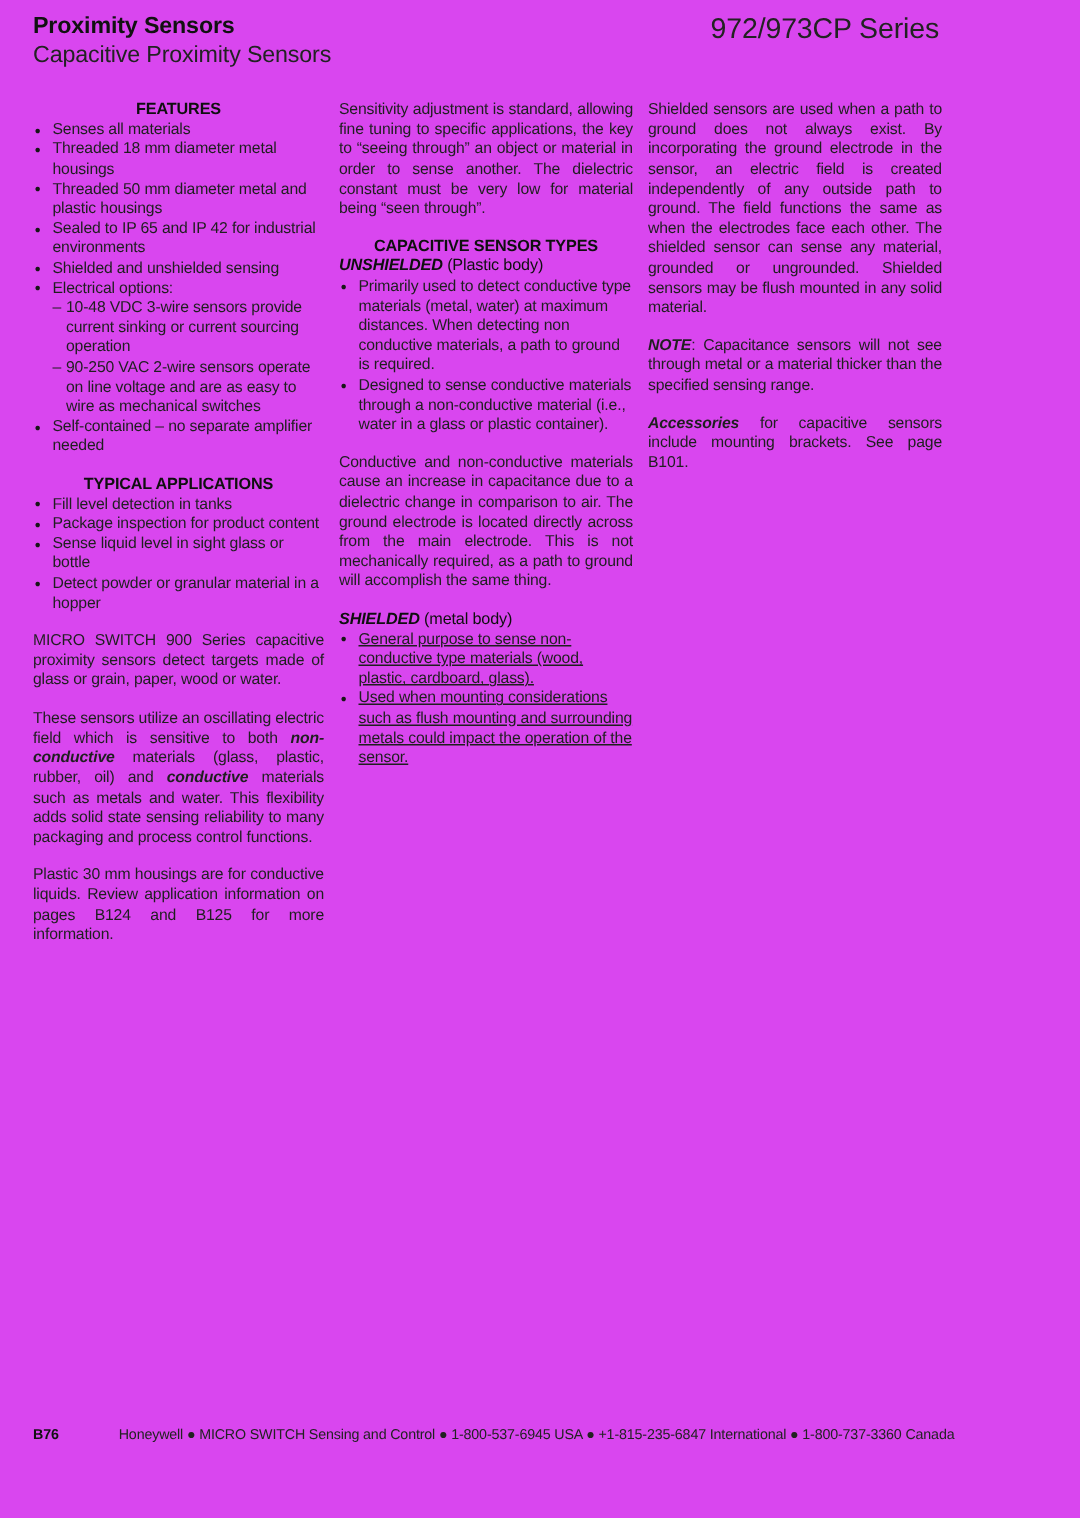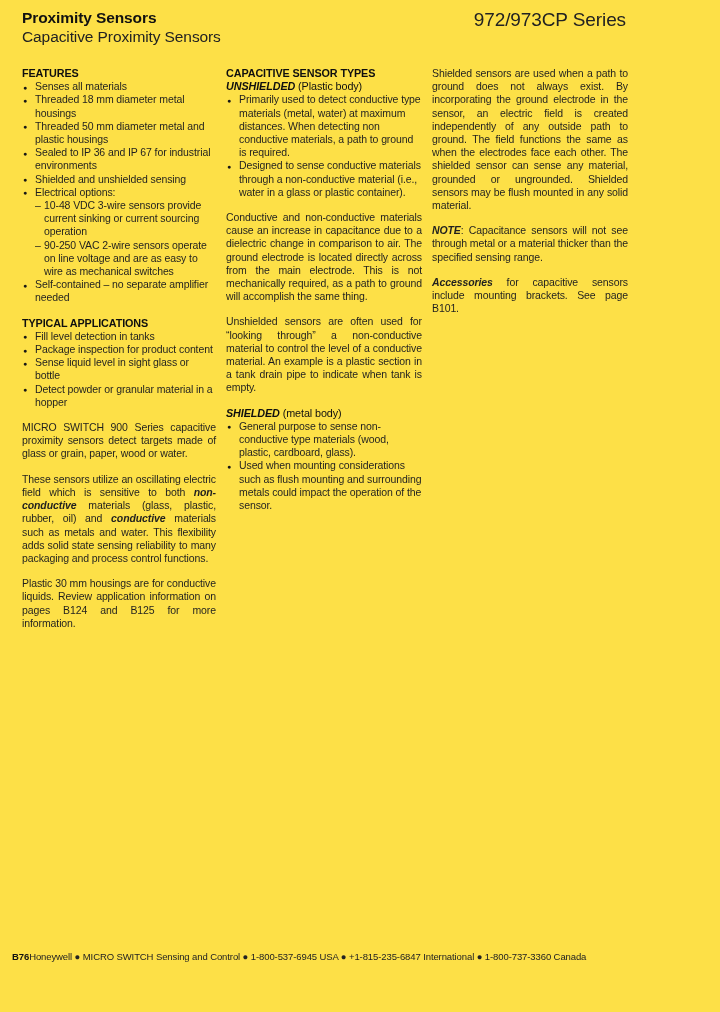--- a/index.html
+++ b/index.html
@@ -1,19 +1,19 @@
 <!DOCTYPE html>
 <html><head>
 <meta charset="utf-8">
 <style>
   html,body{margin:0;padding:0;background:#e9e9e9;}
   .page{
     position:relative;
     width:720px;height:1012px;
-    background:#fde047;
+    background:#d946ef;
     font-family:"Liberation Sans","DejaVu Sans",sans-serif;
     color:#1f1f1f;
     overflow:hidden;
     letter-spacing:-0.1px;
   }
   
   .header{
     position:absolute;top:8px;left:22px;width:604px;
     display:flex;justify-content:space-between;align-items:flex-start;
   }
@@ -29,55 +29,55 @@
   
   .columns{
     position:absolute;top:67px;left:22px;
     display:flex;
   }
   .col{width:194px;font-size:10.5px;line-height:13.2px;}
   .col + .col{margin-left:10px;width:196px;}
   .col3{margin-left:12px;}
   h3.sec{
     font-size:10.8px;font-weight:bold;color:#0f0f0f;
-    margin:0 0 0 0;letter-spacing:-0.1px;
+    margin:0 0 0 0;letter-spacing:-0.1px;text-align:center;
   }
   .subhead{
     font-size:10.8px;line-height:13.2px;color:#0f0f0f;margin:0;
   }
   .subhead .b{font-weight:bold;}
   p.body{margin:0 0 12px 0;text-align:justify;}
   p.body:last-child{margin-bottom:0;}
   .b{font-weight:bold;font-style:italic;}
   
   ul.bullets{list-style:none;margin:0 0 12px 0;padding:0;}
-  ul.bullets.tail{margin-bottom:0;}
+  ul.bullets.tail{margin-bottom:0;text-decoration:underline;}
   ul.bullets li{
     position:relative;padding-left:13px;margin:0;
   }
   ul.bullets li::before{
     content:"\25CF";
     position:absolute;left:1px;top:0.5px;
     font-size:7px;color:#161616;
   }
   .sub{
     position:relative;padding-left:9px;
   }
   .sub::before{
     content:"\2013";
     position:absolute;left:0;top:0;
   }
   
   .footer{
-    position:absolute;left:12px;top:951px;width:676px;
+    position:absolute;left:22px;top:951px;width:676px;
     font-size:9.5px;letter-spacing:-0.1px;color:#222;
     display:flex;align-items:flex-start;
   }
   .footer .pg{font-weight:bold;color:#111;}
-  .footer .ft{}
+  .footer .ft{margin-left:40px;}
 </style>
 </head>
 <body>
 
 <div class="page">
 
   <div class="header">
     <div>
       <div class="title">Proximity Sensors</div>
       <div class="subtitle">Capacitive Proximity Sensors</div>
@@ -86,21 +86,21 @@
   </div>
 
   <div class="columns">
 
     <div class="col">
       <h3 class="sec">FEATURES</h3>
       <ul class="bullets">
         <li><span>Senses all materials</span></li>
         <li><span>Threaded 18 mm diameter metal housings</span></li>
         <li><span>Threaded 50 mm diameter metal and plastic housings</span></li>
-        <li><span>Sealed to IP 36 and IP 67 for industrial environments</span></li>
+        <li><span>Sealed to IP 65 and IP 42 for industrial environments</span></li>
         <li><span>Shielded and unshielded sensing</span></li>
         <li>
           <span>Electrical options:</span>
           <div class="sub">10-48 VDC 3-wire sensors provide current sinking or current sourcing operation</div>
           <div class="sub">90-250 VAC 2-wire sensors operate on line voltage and are as easy to wire as mechanical switches</div>
         </li>
         <li><span>Self-contained – no separate amplifier needed</span></li>
       </ul>
 
       <h3 class="sec">TYPICAL APPLICATIONS</h3>
@@ -110,30 +110,30 @@
         <li>Sense liquid level in sight glass or bottle</li>
         <li>Detect powder or granular material in a hopper</li>
       </ul>
 
       <p class="body">MICRO SWITCH 900 Series capacitive proximity sensors detect targets made of glass or grain, paper, wood or water.</p>
       <p class="body"><span>These sensors utilize an oscillating electric field which is sensitive to both </span><span class="b">non-conductive</span><span> materials (glass, plastic, rubber, oil) and </span><span class="b">conductive</span><span> materials such as metals and water. This flexibility adds solid state sensing reliability to many packaging and process control functions.</span></p>
       <p class="body">Plastic 30 mm housings are for conductive liquids. Review application information on pages B124 and B125 for more information.</p>
     </div>
 
     <div class="col">
+      <p class="body">Sensitivity adjustment is standard, allowing fine tuning to specific applications, the key to “seeing through” an object or material in order to sense another. The dielectric constant must be very low for material being “seen through”.</p>
 
       <h3 class="sec">CAPACITIVE SENSOR TYPES</h3>
       <div class="subhead"><span class="b">UNSHIELDED</span><span> (Plastic body)</span></div>
       <ul class="bullets">
         <li>Primarily used to detect conductive type materials (metal, water) at maximum distances. When detecting non conductive materials, a path to ground is required.</li>
         <li>Designed to sense conductive materials through a non-conductive material (i.e., water in a glass or plastic container).</li>
       </ul>
 
       <p class="body">Conductive and non-conductive materials cause an increase in capacitance due to a dielectric change in comparison to air. The ground electrode is located directly across from the main electrode. This is not mechanically required, as a path to ground will accomplish the same thing.</p>
-      <p class="body">Unshielded sensors are often used for “looking through” a non-conductive material to control the level of a conductive material. An example is a plastic section in a tank drain pipe to indicate when tank is empty.</p>
 
       <div class="subhead"><span class="b">SHIELDED</span><span> (metal body)</span></div>
       <ul class="bullets tail">
         <li>General purpose to sense non-conductive type materials (wood, plastic, cardboard, glass).</li>
         <li>Used when mounting considerations such as flush mounting and surrounding metals could impact the operation of the sensor.</li>
       </ul>
     </div>
 
     <div class="col col3">
       <p class="body">Shielded sensors are used when a path to ground does not always exist. By incorporating the ground electrode in the sensor, an electric field is created independently of any outside path to ground. The field functions the same as when the electrodes face each other. The shielded sensor can sense any material, grounded or ungrounded. Shielded sensors may be flush mounted in any solid material.</p>

